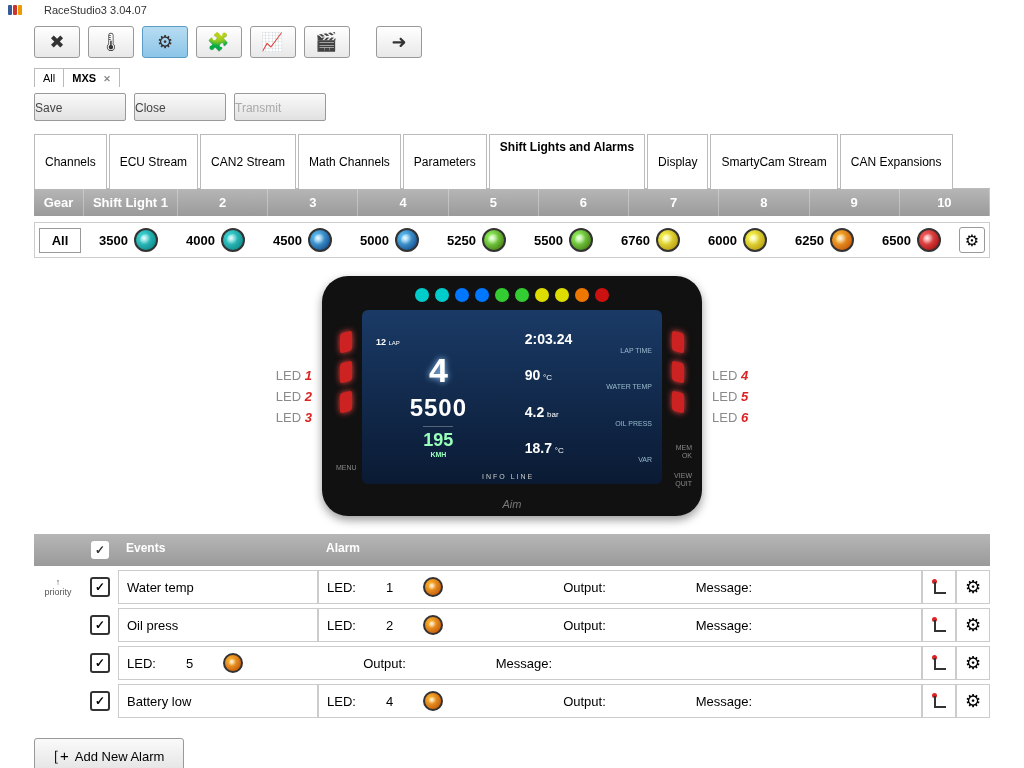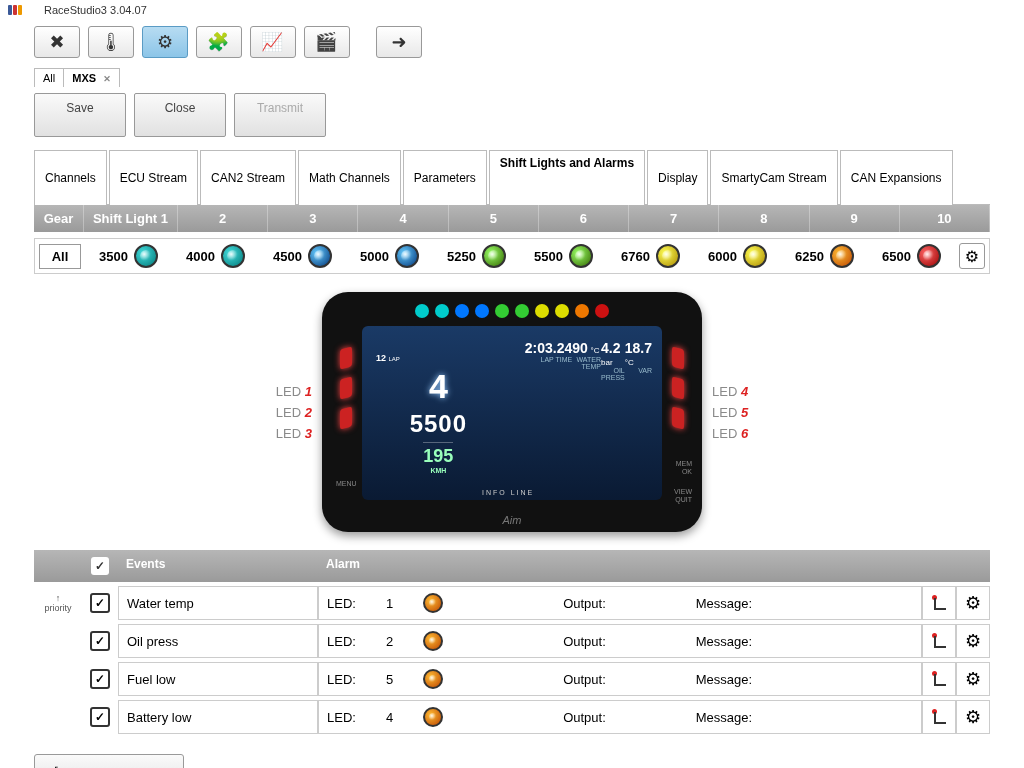--- a/index.html
+++ b/index.html
@@ -8,21 +8,21 @@
   .logo { display: inline-flex; gap: 1px; }
   .logo span { width: 4px; height: 10px; background: #3b5998; border-radius: 1px; }
   .logo span:nth-child(2){ background:#c33; }
   .logo span:nth-child(3){ background:#e90; }
   .toolbar { display: flex; gap: 8px; padding: 6px 34px; }
   .tbtn { width: 46px; height: 32px; border: 1px solid #999; background: linear-gradient(#fff,#e8e8e8); border-radius: 3px; display:flex; align-items:center; justify-content:center; font-size:18px; color:#333; cursor:pointer; }
   .tbtn.active { background: linear-gradient(#b7dcf2,#8cc5e8); border-color:#5a9bc4; }
   .tabstrip { padding: 0 34px; margin-top:4px; display:flex; align-items:flex-end; }
   .ptab { border:1px solid #bbb; border-bottom:none; padding:3px 8px; font-size:11px; background:#fff; margin-right:-1px; cursor:pointer; }
   .actions { padding: 6px 34px; display: flex; gap: 8px; }
-  .abtn { width: 92px; height: 44px; border:1px solid #999; background: linear-gradient(#fafafa,#e1e1e1); border-radius:2px; line-height:28px; text-align:center; cursor:pointer; color:#444; }
+  .abtn { width: 92px; height: 28px; border:1px solid #999; background: linear-gradient(#fafafa,#e1e1e1); border-radius:2px; line-height:28px; cursor:pointer; color:#444; }
   .abtn.dis { color:#aaa; }
   .cfgtabs { margin: 6px 34px 0; display:flex; border-bottom:1px solid #bbb; }
   .cfgtab { border:1px solid #bbb; border-bottom:none; padding:20px 10px; margin-right:2px; font-size:12px; background:#fff; cursor:pointer; position:relative; top:1px; }
   .cfgtab.active { background:#fff; font-weight:bold; padding:5px 10px; }
   .gearhead { margin: 0 34px 0; display:flex; background: linear-gradient(#b6b6b6,#9a9a9a); color:#fff; font-weight:bold; }
   .gearhead div { flex:1; text-align:center; padding:6px 0; border-right:1px solid rgba(255,255,255,.3); font-size:13px; }
   .gearhead div:first-child{ flex:0 0 50px; }
   .gearhead div:nth-child(2){ flex:0 0 94px; }
   .gearrow { margin: 6px 34px 0; display:flex; align-items:center; border:1px solid #ccc; padding:4px; }
   .gearrow .all { flex:0 0 42px; text-align:center; font-weight:bold; font-size:13px; border:1px solid #999; padding:4px 0; margin-right:4px; background:#fff; }
@@ -43,21 +43,21 @@
   .leds-right{ text-align:left; }
   .leds-left b,.leds-right b{ color:#d22; font-style:italic; }
   .dash { width: 380px; height: 240px; background:#111; border-radius:26px; position:relative; padding:12px; box-shadow:0 4px 10px rgba(0,0,0,.4); }
   .dash .topleds{ display:flex; justify-content:center; gap:6px; margin-bottom:6px; }
   .dash .topleds span{ width:14px; height:14px; border-radius:50%; }
   .sidebtn{ position:absolute; width:12px; height:20px; background:#c22; border-radius:3px; transform:skewY(-16deg); box-shadow:0 0 6px #f44; }
   .sidebtn.l1{left:18px;top:56px;}.sidebtn.l2{left:18px;top:86px;}.sidebtn.l3{left:18px;top:116px;}
   .sidebtn.r1{right:18px;top:56px;transform:skewY(16deg);}.sidebtn.r2{right:18px;top:86px;transform:skewY(16deg);}.sidebtn.r3{right:18px;top:116px;transform:skewY(16deg);}
   .screen{ position:absolute; left:40px; right:40px; top:34px; bottom:32px; background:linear-gradient(#1a3a66,#0a1a33); border-radius:6px; color:#fff; font-family:Arial; overflow:hidden; display:flex; }
   .sc-left{ flex:1.2; display:flex; flex-direction:column; align-items:center; justify-content:center; gap:4px; }
-  .sc-right{ flex:1; display:flex; flex-direction:row; justify-content:space-around; padding:14px 10px; font-size:10px; }
+  .sc-right{ flex:1; display:flex; flex-direction:column; justify-content:space-around; padding:14px 10px; font-size:10px; }
   .gearnum{ font-size:34px; font-weight:bold; text-shadow:0 0 6px #9cf; }
   .rpm{ font-size:24px; font-weight:bold; letter-spacing:1px; }
   .kmh{ font-size:18px; font-weight:bold; color:#9fb; border-top:1px solid rgba(255,255,255,.3); padding-top:3px; }
   .sc-right .v{ font-size:14px; font-weight:bold; }
   .sc-right .l{ font-size:7px; color:#9bc; text-align:right; }
   .infoln{ position:absolute; bottom:4px; left:40%; font-size:7px; letter-spacing:2px; color:#ccc; }
   .brand{ position:absolute; bottom:6px; left:50%; transform:translateX(-50%); color:#777; font-size:11px; font-style:italic; }
   .dash .sm{ position:absolute; color:#888; font-size:7px; line-height:8px; }
   .sm.menu{left:14px;bottom:44px;}.sm.mem{right:10px;bottom:56px;text-align:right;}.sm.view{right:10px;bottom:28px;text-align:right;}
   
@@ -287,21 +287,20 @@
       <span class="cfgicon"></span>
     </div>
   <div class="acfg">⚙</div>
 </div>
 
 <div class="arow">
   <div class="col-pri"></div>
   <div class="col-chk">
       <span class="chk">✓</span>
     </div>
-  <div class="col-ev">Fuel low</div>
   <div class="col-al">
     <span>LED:</span>
       <span>5</span>
       <span class="luz orange" style="width:20px;height:20px"></span>
     <span style="margin-left:90px">Output:</span>
     <span style="margin-left:60px">Message:</span>
   </div>
   <div class="acfg">
       <span class="cfgicon"></span>
     </div>

